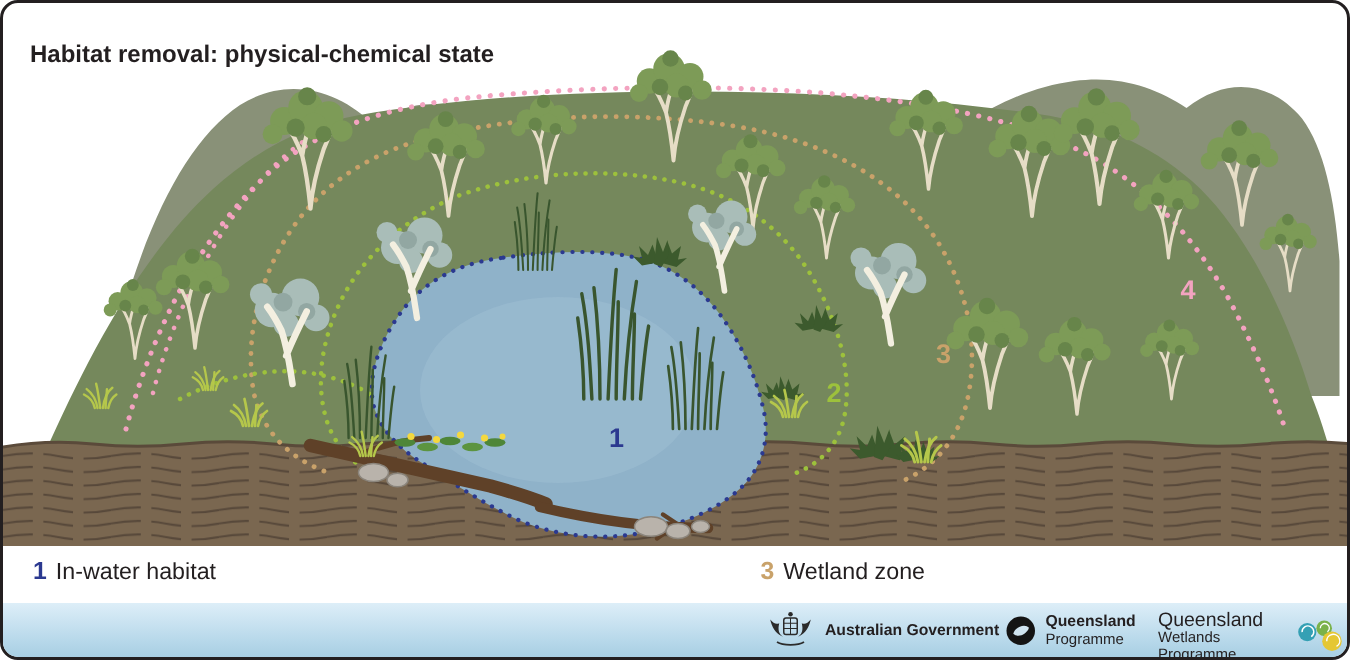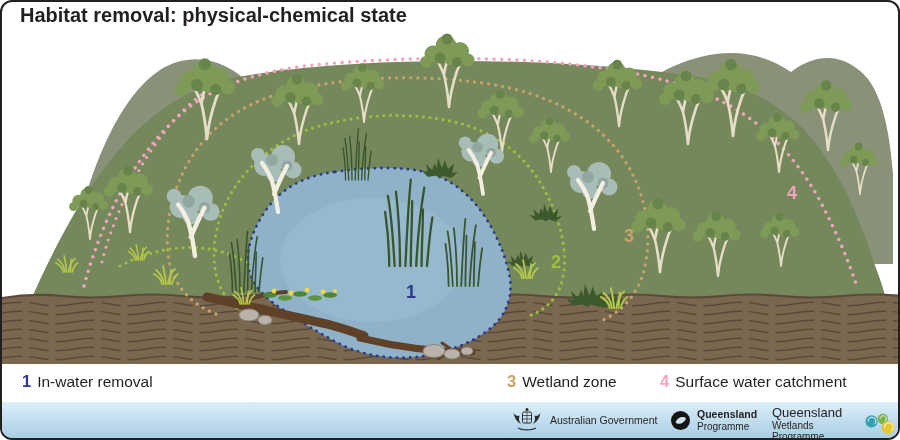--- a/index.html
+++ b/index.html
@@ -1,34 +1,34 @@
 <!DOCTYPE html>
 <html><head>
 <meta charset="utf-8">
 <style>
   html,body{margin:0;padding:0;background:#fff;}
   .card{
     position:relative;width:900px;height:440px;box-sizing:border-box;
     border:2px solid #231f20;border-radius:12px;overflow:hidden;background:#fff;
     font-family:"Liberation Sans",sans-serif;color:#231f20;
   }
-  .title{position:absolute;left:18px;top:2px;font-size:20px;font-weight:600;z-index:3;}
+  .title{position:absolute;left:18px;top:26px;font-size:16px;font-weight:600;z-index:3;}
   .scene{position:absolute;left:0;top:0;z-index:1;}
   .marker{font:bold 18px "Liberation Sans",sans-serif;}
   .legend{position:absolute;left:0;top:364px;width:100%;height:34px;z-index:3;}
   .legend-item{position:absolute;top:6px;font-size:15.5px;white-space:nowrap;}
   .legend-num{font-weight:bold;font-size:16.5px;margin-right:6px;}
   .it{}
   .li1{left:20px}.li2{left:212px}.li3{left:505px}.li4{left:658px}
   .footer{
     position:absolute;left:0;bottom:0;width:100%;height:36px;z-index:3;
     background:linear-gradient(180deg,#ddeef8 0%,#b7d8ea 70%,#a8cfe3 100%);
   }
   .flogo{position:absolute;display:flex;align-items:center;gap:6px;}
-  .aus{left:508px;top:5px;font-size:10.5px;font-weight:normal;}
+  .aus{left:508px;top:5px;font-size:10.5px;font-weight:bold;}
   .qgov{left:668px;top:7px;}
   .qg-text{display:flex;flex-direction:column;line-height:1.1;font-size:10px;}
   .qg-text b{font-size:10.5px;}
   .qwp{left:770px;top:4px;}
   .qwp-text{display:flex;flex-direction:column;line-height:1.1;}
   .qwp-big{font-size:13px;}
   .qwp-small{font-size:10px;}
 </style>
 </head>
 <body>
@@ -195,27 +195,24 @@
     </g>
 
     <text class="marker" x="409" y="296" text-anchor="middle" fill="#2b3990">1</text>
     <text class="marker" x="554" y="266" text-anchor="middle" fill="#9dc13c">2</text>
     <text class="marker" x="627" y="240" text-anchor="middle" fill="#c9a26a">3</text>
     <text class="marker" x="790" y="197" text-anchor="middle" fill="#f3a3c0">4</text>
   </svg>
 
   <div class="legend">
     <div class="legend-item li1">
-      <span class="legend-num" style="color: rgb(43, 57, 144);">1</span><span class="it">In-water</span><span> removal</span>
+      <span class="legend-num" style="color: rgb(43, 57, 144);">1</span><span class="it">In-water</span><span> habitat</span>
     </div>
     <div class="legend-item li3">
       <span class="legend-num" style="color: rgb(201, 162, 106);">3</span><span class="it"></span><span>Wetland zone</span>
-    </div>
-    <div class="legend-item li4">
-      <span class="legend-num" style="color: rgb(243, 163, 192);">4</span><span class="it"></span><span>Surface water catchment</span>
     </div>
   </div>
 
   <div class="footer">
     <div class="flogo aus">
       <svg width="34" height="26" viewBox="0 0 34 26">
         <circle cx="17" cy="2.5" r="1.5" fill="#2b2b2b"></circle>
         <rect x="12.5" y="5" width="9" height="11" rx="1.5" fill="none" stroke="#2b2b2b" stroke-width="1"></rect>
         <path d="M12.5,8.5 h9 M12.5,12 h9 M17,5 v11" stroke="#2b2b2b" stroke-width="0.7"></path>
         <path d="M11,17 C7,15 4.5,11 3.5,6 C5.5,8.5 7.5,9.5 9.5,8.5 C8.5,12.5 9,15.5 12,17.5 Z" fill="#2b2b2b"></path>

